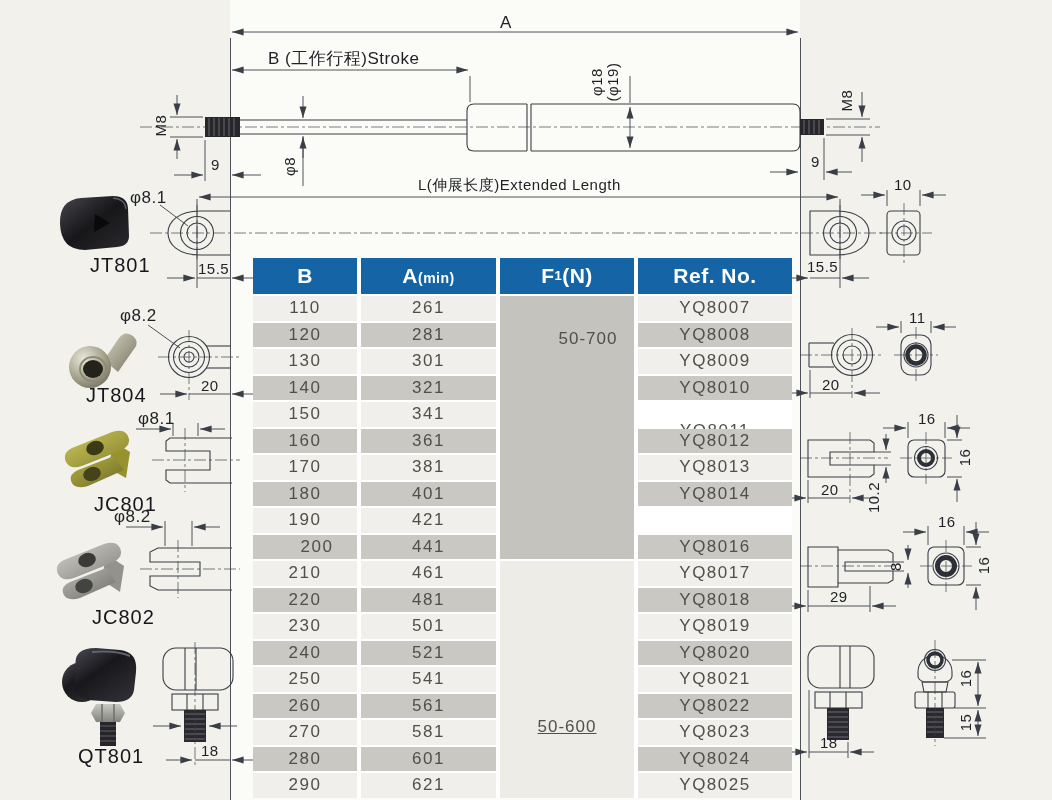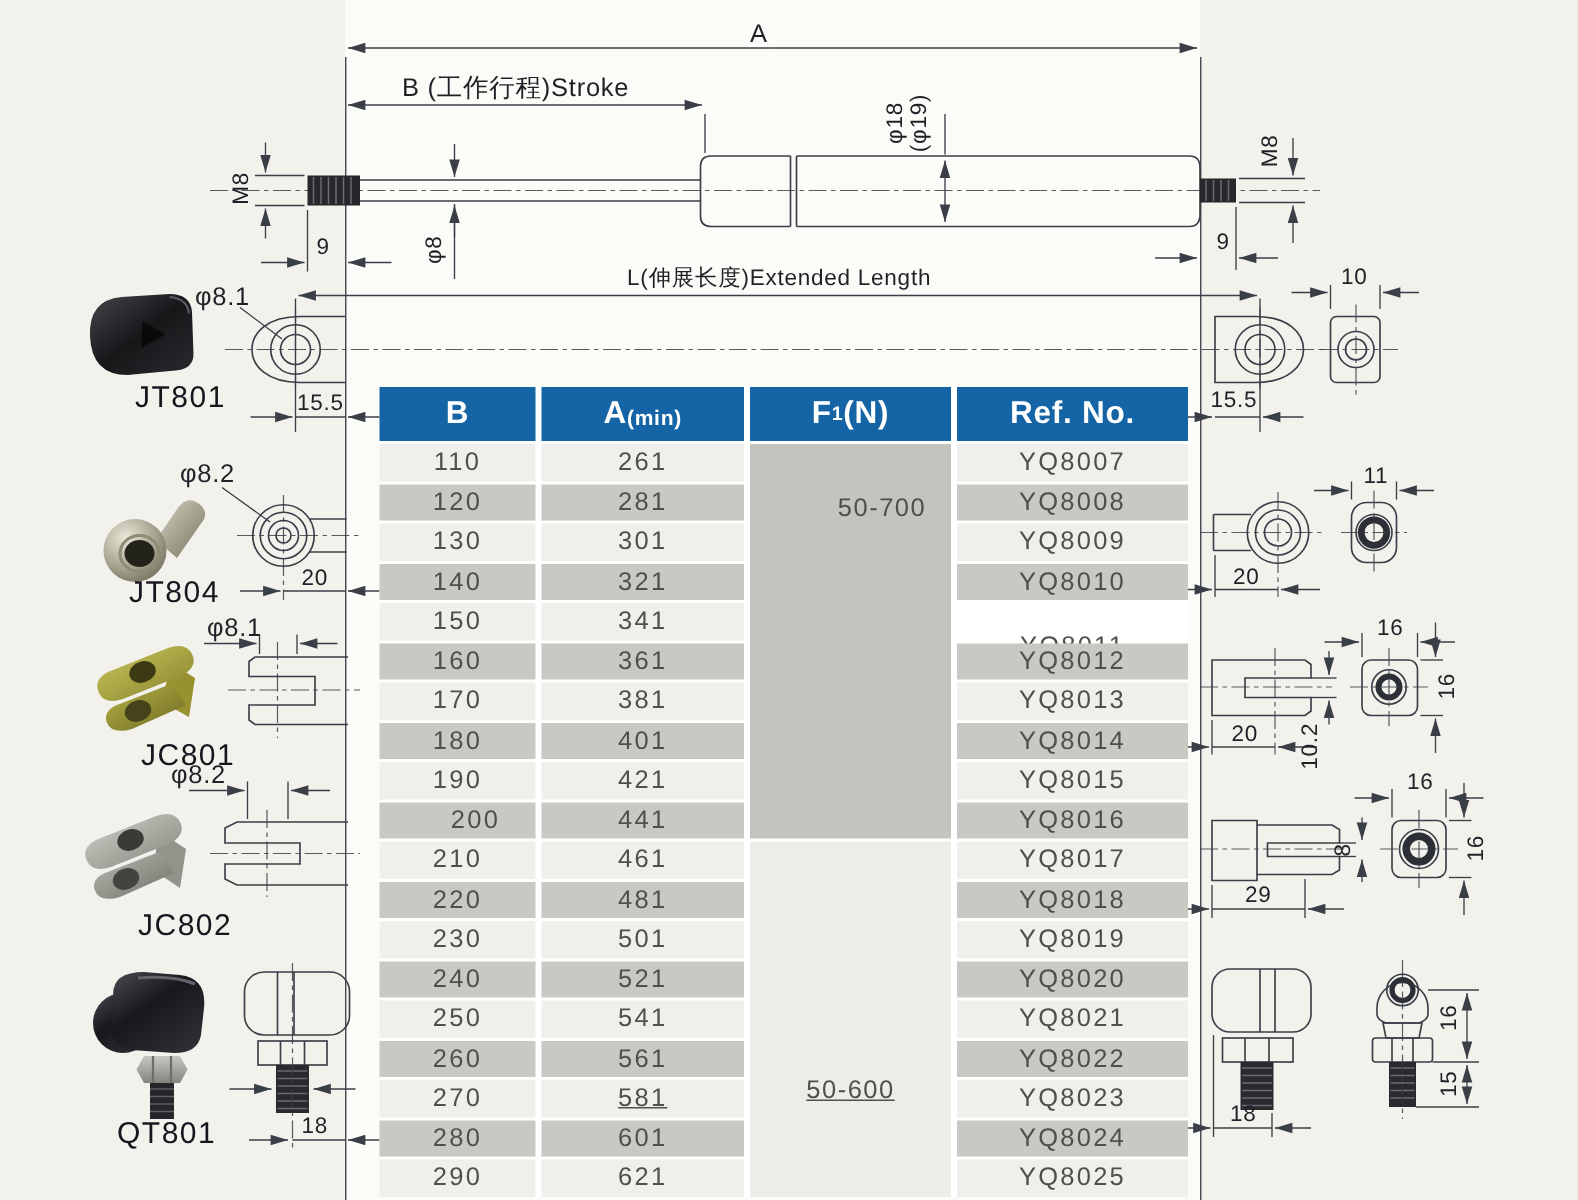--- a/index.html
+++ b/index.html
@@ -516,21 +516,20 @@
     <div class="cell dark" style="grid-area: 7 / 2;">361</div>
     <div class="cell dark" style="grid-area: 7 / 4;">YQ8012</div>
     <div class="cell light" style="grid-area: 8 / 1;">170</div>
     <div class="cell light" style="grid-area: 8 / 2;">381</div>
     <div class="cell light" style="grid-area: 8 / 4;">YQ8013</div>
     <div class="cell dark" style="grid-area: 9 / 1;">180</div>
     <div class="cell dark" style="grid-area: 9 / 2;">401</div>
     <div class="cell dark" style="grid-area: 9 / 4;">YQ8014</div>
     <div class="cell light" style="grid-area: 10 / 1;">190</div>
     <div class="cell light" style="grid-area: 10 / 2;">421</div>
-    <div class="cell light" style="grid-area: 10 / 4;">YQ8015</div>
     <div class="cell dark" style="grid-area: 11 / 1; padding-left: 24px;">200</div>
     <div class="cell dark" style="grid-area: 11 / 2;">441</div>
     <div class="cell dark" style="grid-area: 11 / 4;">YQ8016</div>
     <div class="cell light" style="grid-area: 12 / 1; text-align: center;">210</div>
     <div class="cell light" style="grid-area: 12 / 2;">461</div>
     <div class="cell light" style="grid-area: 12 / 4;">YQ8017</div>
     <div class="cell dark" style="grid-area: 13 / 1;">220</div>
     <div class="cell dark" style="grid-area: 13 / 2;">481</div>
     <div class="cell dark" style="grid-area: 13 / 4;">YQ8018</div>
     <div class="cell light" style="grid-area: 14 / 1;">230</div>
@@ -539,21 +538,21 @@
     <div class="cell dark" style="grid-area: 15 / 1;">240</div>
     <div class="cell dark" style="grid-area: 15 / 2;">521</div>
     <div class="cell dark" style="grid-area: 15 / 4;">YQ8020</div>
     <div class="cell light" style="grid-area: 16 / 1;">250</div>
     <div class="cell light" style="grid-area: 16 / 2;">541</div>
     <div class="cell light" style="grid-area: 16 / 4;">YQ8021</div>
     <div class="cell dark" style="grid-area: 17 / 1;">260</div>
     <div class="cell dark" style="grid-area: 17 / 2;">561</div>
     <div class="cell dark" style="grid-area: 17 / 4;">YQ8022</div>
     <div class="cell light" style="grid-area: 18 / 1;">270</div>
-    <div class="cell light" style="grid-area: 18 / 2; text-decoration: underline;">581</div>
+    <div class="cell light" style="grid-area: 18 / 2;">581</div>
     <div class="cell light" style="grid-area: 18 / 4;">YQ8023</div>
     <div class="cell dark" style="grid-area: 19 / 1;">280</div>
     <div class="cell dark" style="grid-area: 19 / 2;">601</div>
     <div class="cell dark" style="grid-area: 19 / 4;">YQ8024</div>
     <div class="cell light" style="grid-area: 20 / 1;">290</div>
     <div class="cell light" style="grid-area: 20 / 2;">621</div>
     <div class="cell light" style="grid-area: 20 / 4;">YQ8025</div>
     <div class="force-cell fc-0" style="grid-row: 2 / span 10; padding-left: 42px;">
       <span>50-700</span>
     </div>

